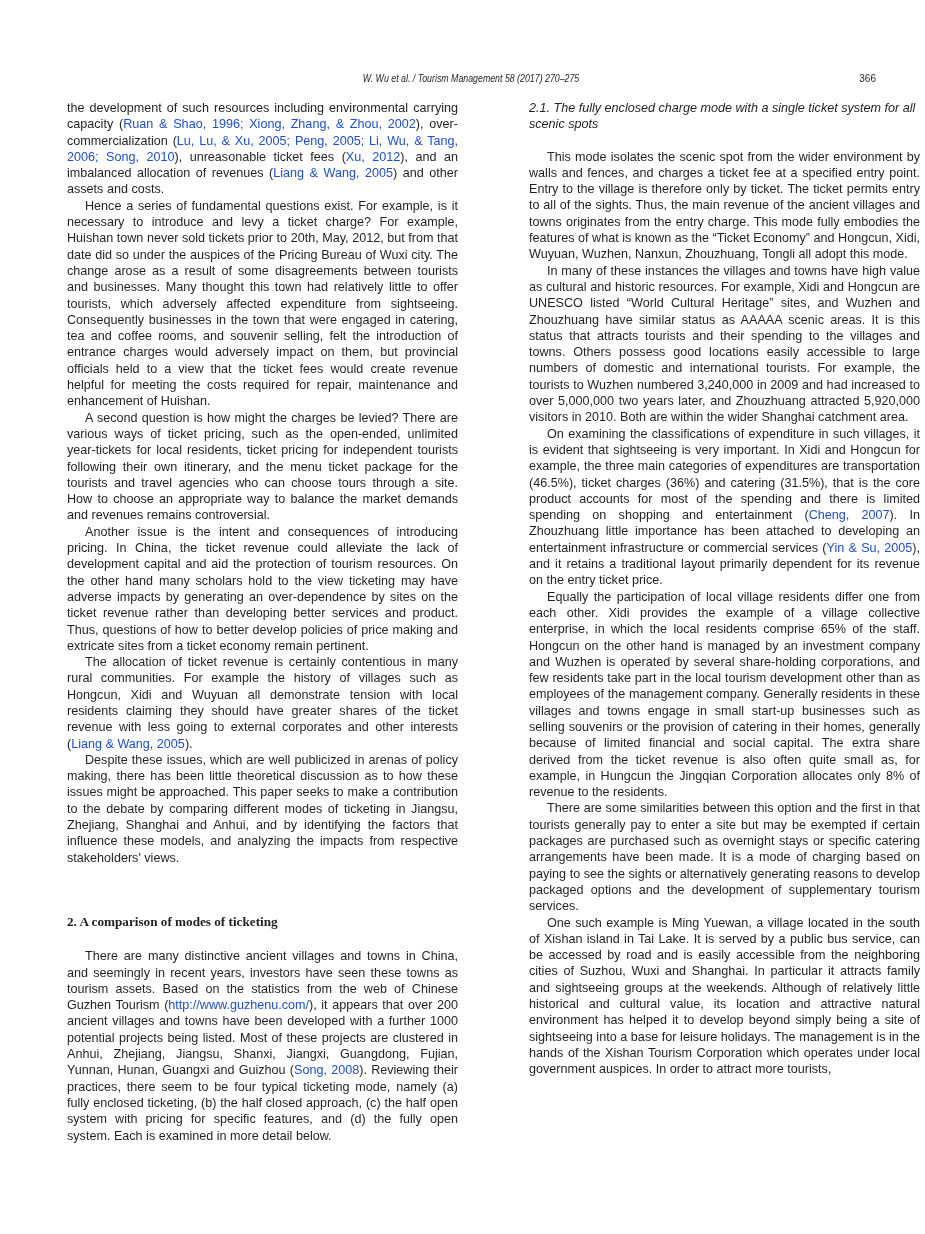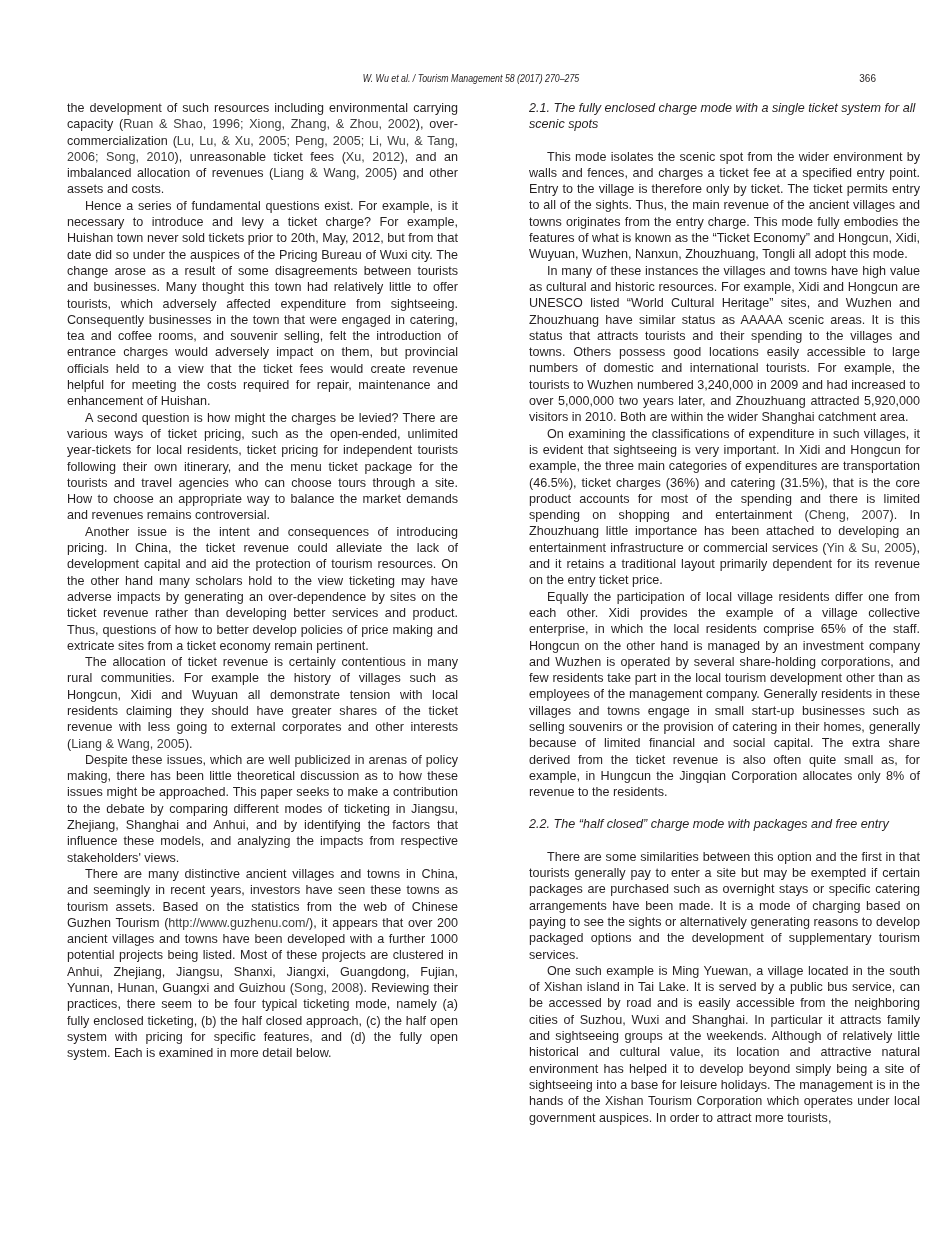--- a/index.html
+++ b/index.html
@@ -9,21 +9,21 @@
            font-family: "Liberation Sans", sans-serif; font-size: 10px; font-style: italic; }
     .running-head .title { position: absolute; left: 0; right: 0; text-align: center; font-style: italic; transform: scaleX(0.88); }
     .running-head .page { position: absolute; right: 0; top: 0; font-style: normal; }
     .col { position: absolute; top: 100px; width: 391px;
            font-family: "Liberation Sans", sans-serif; font-size: 12.6px; line-height: 16.3px;
            text-align: justify; hyphens: manual; }
     .col.left { left: 67px; }
     .col.right { left: 485px; margin-left: 44px; }
     p { margin: 0; text-indent: 18px; }
     p.noindent { text-indent: 0; }
-    .cite { color: #404040; }
+    .cite { color: #1d4ed8; }
     h2 { font-family: "Liberation Serif", serif; font-size: 13.2px; font-weight: bold;
          margin: 48px 0 18px 0; text-align: left; }
     h3 { font-family: "Liberation Sans", sans-serif; font-size: 12.6px; font-style: italic; font-weight: normal;
          margin: 0 0 16px 0; text-align: left; line-height: 16.3px; }
     h3.sub2 { margin-top: 16px; }
   </style>
 </head>
 <body>
 
 <div class="running-head">
@@ -35,29 +35,29 @@
   <p class="noindent">
     <span>the development of such resources including environmental carrying capacity (</span><span class="cite">Ruan &amp; Shao, 1996; Xiong, Zhang, &amp; Zhou, 2002</span><span>), over-commercialization (</span><span class="cite">Lu, Lu, &amp; Xu, 2005; Peng, 2005; Li, Wu, &amp; Tang, 2006; Song, 2010</span><span>), unreasonable ticket fees (</span><span class="cite">Xu, 2012</span><span>), and an imbalanced allocation of revenues (</span><span class="cite">Liang &amp; Wang, 2005</span><span>) and other assets and costs.</span>
   </p>
   <p>Hence a series of fundamental questions exist. For example, is it necessary to introduce and levy a ticket charge? For example, Huishan town never sold tickets prior to 20th, May, 2012, but from that date did so under the auspices of the Pricing Bureau of Wuxi city. The change arose as a result of some disagreements between tourists and businesses. Many thought this town had relatively little to offer tourists, which adversely affected expenditure from sightseeing. Consequently businesses in the town that were engaged in catering, tea and coffee rooms, and souvenir selling, felt the introduction of entrance charges would adversely impact on them, but provincial officials held to a view that the ticket fees would create revenue helpful for meeting the costs required for repair, maintenance and enhancement of Huishan.</p>
   <p>A second question is how might the charges be levied? There are various ways of ticket pricing, such as the open-ended, unlimited year-tickets for local residents, ticket pricing for independent tourists following their own itinerary, and the menu ticket package for the tourists and travel agencies who can choose tours through a site. How to choose an appropriate way to balance the market demands and revenues remains controversial.</p>
   <p>Another issue is the intent and consequences of introducing pricing. In China, the ticket revenue could alleviate the lack of development capital and aid the protection of tourism resources. On the other hand many scholars hold to the view ticketing may have adverse impacts by generating an over-dependence by sites on the ticket revenue rather than developing better services and product. Thus, questions of how to better develop policies of price making and extricate sites from a ticket economy remain pertinent.</p>
   <p>
     <span>The allocation of ticket revenue is certainly contentious in many rural communities. For example the history of villages such as Hongcun, Xidi and Wuyuan all demonstrate tension with local residents claiming they should have greater shares of the ticket revenue with less going to external corporates and other interests (</span><span class="cite">Liang &amp; Wang, 2005</span><span>).</span>
   </p>
   <p>Despite these issues, which are well publicized in arenas of policy making, there has been little theoretical discussion as to how these issues might be approached. This paper seeks to make a contribution to the debate by comparing different modes of ticketing in Jiangsu, Zhejiang, Shanghai and Anhui, and by identifying the factors that influence these models, and analyzing the impacts from respective stakeholders' views.</p>
+  <h2>2.  A comparison of modes of ticketing</h2>
   <p>
     <span>There are many distinctive ancient villages and towns in China, and seemingly in recent years, investors have seen these towns as tourism assets. Based on the statistics from the web of Chinese Guzhen Tourism (</span><span class="cite">http://www.guzhenu.com/</span><span>), it appears that over 200 ancient villages and towns have been developed with a further 1000 potential projects being listed. Most of these projects are clustered in Anhui, Zhejiang, Jiangsu, Shanxi, Jiangxi, Guangdong, Fujian, Yunnan, Hunan, Guangxi and Guizhou (</span><span class="cite">Song, 2008</span><span>). Reviewing their practices, there seem to be four typical ticketing mode, namely (a) fully enclosed ticketing, (b) the half closed approach, (c) the half open system with pricing for specific features, and (d) the fully open system. Each is examined in more detail below.</span>
   </p>
 </div>
 
 <div class="col right">
   <h3>2.1.  The fully enclosed charge mode with a single ticket system for all scenic spots</h3>
   <p>This mode isolates the scenic spot from the wider environment by walls and fences, and charges a ticket fee at a specified entry point. Entry to the village is therefore only by ticket. The ticket permits entry to all of the sights. Thus, the main revenue of the ancient villages and towns originates from the entry charge. This mode fully embodies the features of what is known as the “Ticket Economy” and Hongcun, Xidi, Wuyuan, Wuzhen, Nanxun, Zhouzhuang, Tongli all adopt this mode.</p>
   <p>In many of these instances the villages and towns have high value as cultural and historic resources. For example, Xidi and Hongcun are UNESCO listed “World Cultural Heritage” sites, and Wuzhen and Zhouzhuang have similar status as AAAAA scenic areas. It is this status that attracts tourists and their spending to the villages and towns. Others possess good locations easily accessible to large numbers of domestic and international tourists. For example, the tourists to Wuzhen numbered 3,240,000 in 2009 and had increased to over 5,000,000 two years later, and Zhouzhuang attracted 5,920,000 visitors in 2010. Both are within the wider Shanghai catchment area.</p>
   <p>
     <span>On examining the classifications of expenditure in such villages, it is evident that sightseeing is very important. In Xidi and Hongcun for example, the three main categories of expenditures are transportation (46.5%), ticket charges (36%) and catering (31.5%), that is the core product accounts for most of the spending and there is limited spending on shopping and entertainment (</span><span class="cite">Cheng, 2007</span><span>). In Zhouzhuang little importance has been attached to developing an entertainment infrastructure or commercial services (</span><span class="cite">Yin &amp; Su, 2005</span><span>), and it retains a traditional layout primarily dependent for its revenue on the entry ticket price.</span>
   </p>
   <p>Equally the participation of local village residents differ one from each other. Xidi provides the example of a village collective enterprise, in which the local residents comprise 65% of the staff. Hongcun on the other hand is managed by an investment company and Wuzhen is operated by several share-holding corporations, and few residents take part in the local tourism development other than as employees of the management company. Generally residents in these villages and towns engage in small start-up businesses such as selling souvenirs or the provision of catering in their homes, generally because of limited financial and social capital. The extra share derived from the ticket revenue is also often quite small as, for example, in Hungcun the Jingqian Corporation allocates only 8% of revenue to the residents.</p>
-  <h3 class="sub2">2.2.  The “half closed” charge mode with packages and free entry</h3>
   <p>There are some similarities between this option and the first in that tourists generally pay to enter a site but may be exempted if certain packages are purchased such as overnight stays or specific catering arrangements have been made. It is a mode of charging based on paying to see the sights or alternatively generating reasons to develop packaged options and the development of supplementary tourism services.</p>
   <p>One such example is Ming Yuewan, a village located in the south of Xishan island in Tai Lake. It is served by a public bus service, can be accessed by road and is easily accessible from the neighboring cities of Suzhou, Wuxi and Shanghai. In particular it attracts family and sightseeing groups at the weekends. Although of relatively little historical and cultural value, its location and attractive natural environment has helped it to develop beyond simply being a site of sightseeing into a base for leisure holidays. The management is in the hands of the Xishan Tourism Corporation which operates under local government auspices. In order to attract more tourists,</p>
 </div>
 
 </body></html>

